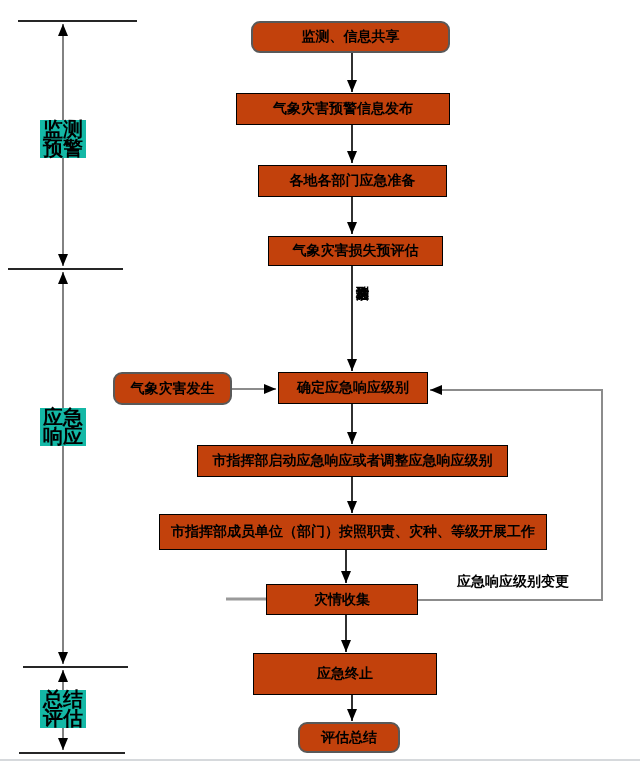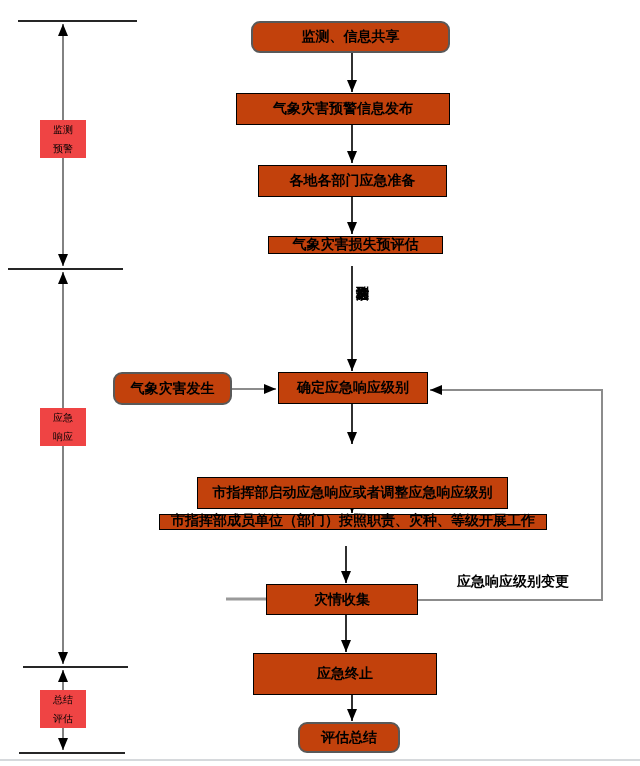--- a/index.html
+++ b/index.html
@@ -6,22 +6,22 @@
   body{font-family:"Liberation Sans","DejaVu Sans",sans-serif;color:#000;}
   .canvas{position:relative;width:640px;height:766px;background:#fff;overflow:hidden;}
   .canvas svg{position:absolute;left:0;top:0;z-index:0;}
   .node{position:absolute;z-index:2;box-sizing:border-box;background:#c2410c;
         border:1.5px solid #000;display:flex;align-items:center;justify-content:center;
         font-size:14px;font-weight:bold;text-align:center;line-height:1.1;white-space:nowrap;}
   .node.rounded{border:2px solid #595959;border-radius:9px;}
   .lbl{position:absolute;z-index:2;font-size:14px;font-weight:bold;white-space:nowrap;}
   .vlabel{position:absolute;z-index:2;font-size:13px;font-weight:bold;
           writing-mode:vertical-rl;text-orientation:upright;letter-spacing:0;line-height:1;}
-  .axis-label{position:absolute;z-index:2;width:46px;text-align:center;background:#ef4444;
-              font-size:10px;font-weight:normal;line-height:19px;}
+  .axis-label{position:absolute;z-index:2;width:46px;text-align:center;background:#14b8a6;
+              font-size:20px;font-weight:bold;line-height:19px;}
 </style>
 </head>
 <body>
 
 <div class="canvas">
 
   <svg width="640" height="766" viewBox="0 0 640 766">
     <defs>
       <marker id="arrow" markerUnits="userSpaceOnUse" markerWidth="12" markerHeight="10" refX="12" refY="5" orient="auto-start-reverse">
         <path d="M0,0 L12,5 L0,10 Z" fill="#000"></path>
@@ -52,27 +52,27 @@
 
     <line x1="0" y1="760" x2="640" y2="760" stroke="#d6d9dc" stroke-width="2"></line>
   </svg>
 
   <div class="node rounded" style="left:251px;top:21px;width:199px;height:32px;">监测、信息共享</div>
 
   <div class="node" style="left:236px;top:93px;width:214px;height:32px;">气象灾害预警信息发布</div>
 
   <div class="node" style="left:258px;top:165px;width:189px;height:32px;">各地各部门应急准备</div>
 
-  <div class="node" style="left:268px;top:236px;width:175px;height:18px;">气象灾害损失预评估</div>
+  <div class="node" style="left:268px;top:236px;width:175px;height:30px;">气象灾害损失预评估</div>
 
   <div class="node" style="left:278px;top:372px;width:150px;height:32px;">确定应急响应级别</div>
 
-  <div class="node" style="left:197px;top:445px;width:311px;height:32px;margin-top:32px;">市指挥部启动应急响应或者调整应急响应级别</div>
+  <div class="node" style="left:197px;top:445px;width:311px;height:32px;">市指挥部启动应急响应或者调整应急响应级别</div>
 
-  <div class="node" style="left:159px;top:514px;width:388px;height:16px;font-family:Liberation Mono, monospace;">市指挥部成员单位（部门）按照职责、灾种、等级开展工作</div>
+  <div class="node" style="left:159px;top:514px;width:388px;height:36px;">市指挥部成员单位（部门）按照职责、灾种、等级开展工作</div>
 
   <div class="node" style="left:266px;top:584px;width:152px;height:31px;">灾情收集</div>
 
   <div class="node" style="left:253px;top:653px;width:184px;height:42px;">应急终止</div>
 
   <div class="node rounded" style="left:298px;top:722px;width:102px;height:31px;">评估总结</div>
 
   <div class="node rounded" style="left:113px;top:372px;width:119px;height:33px;">气象灾害发生</div>
 
 

